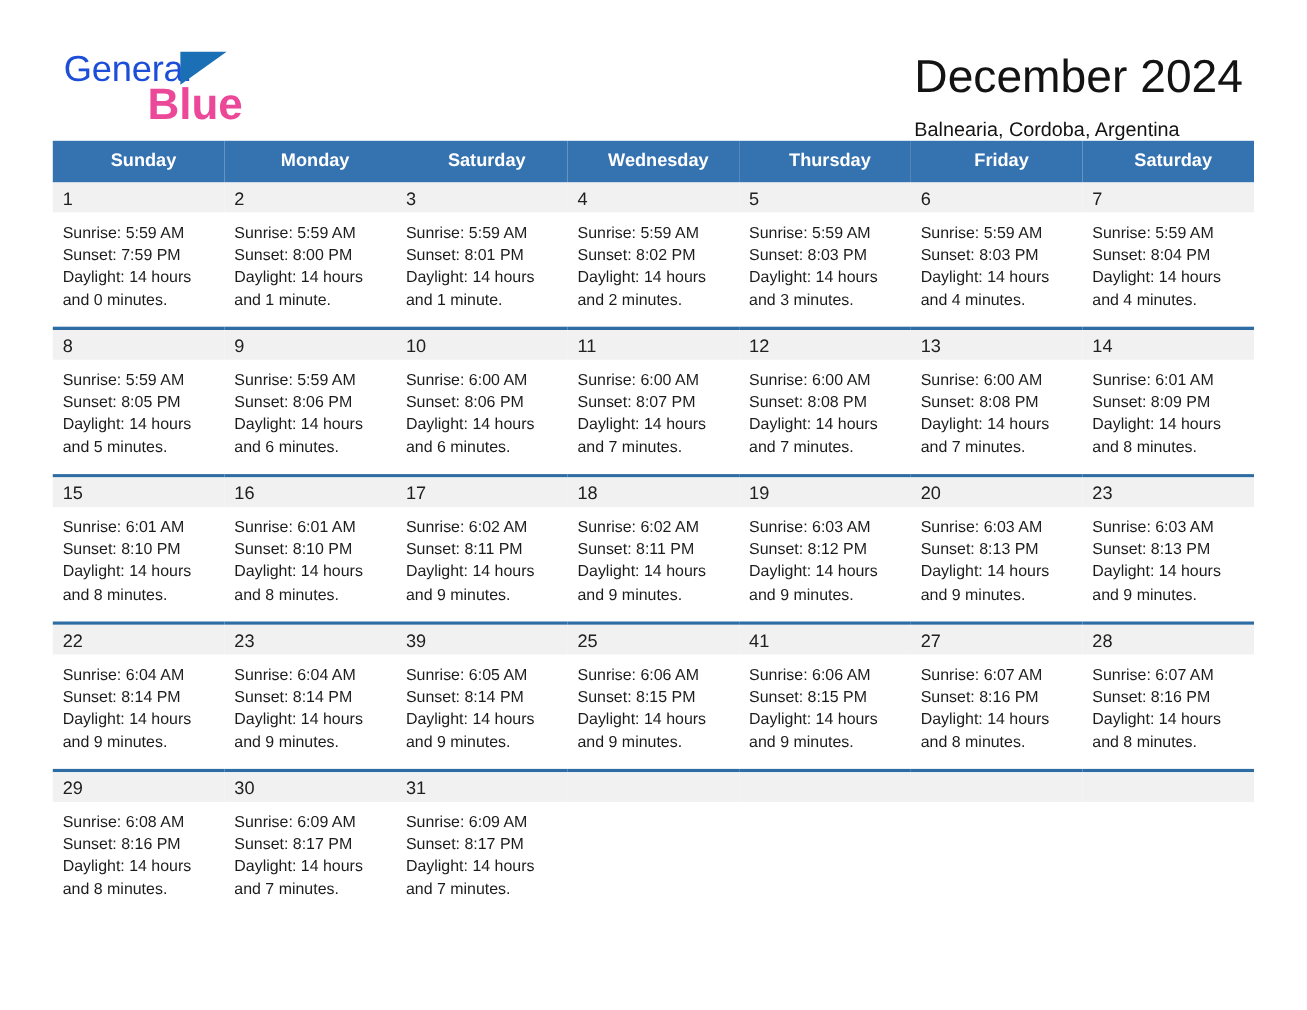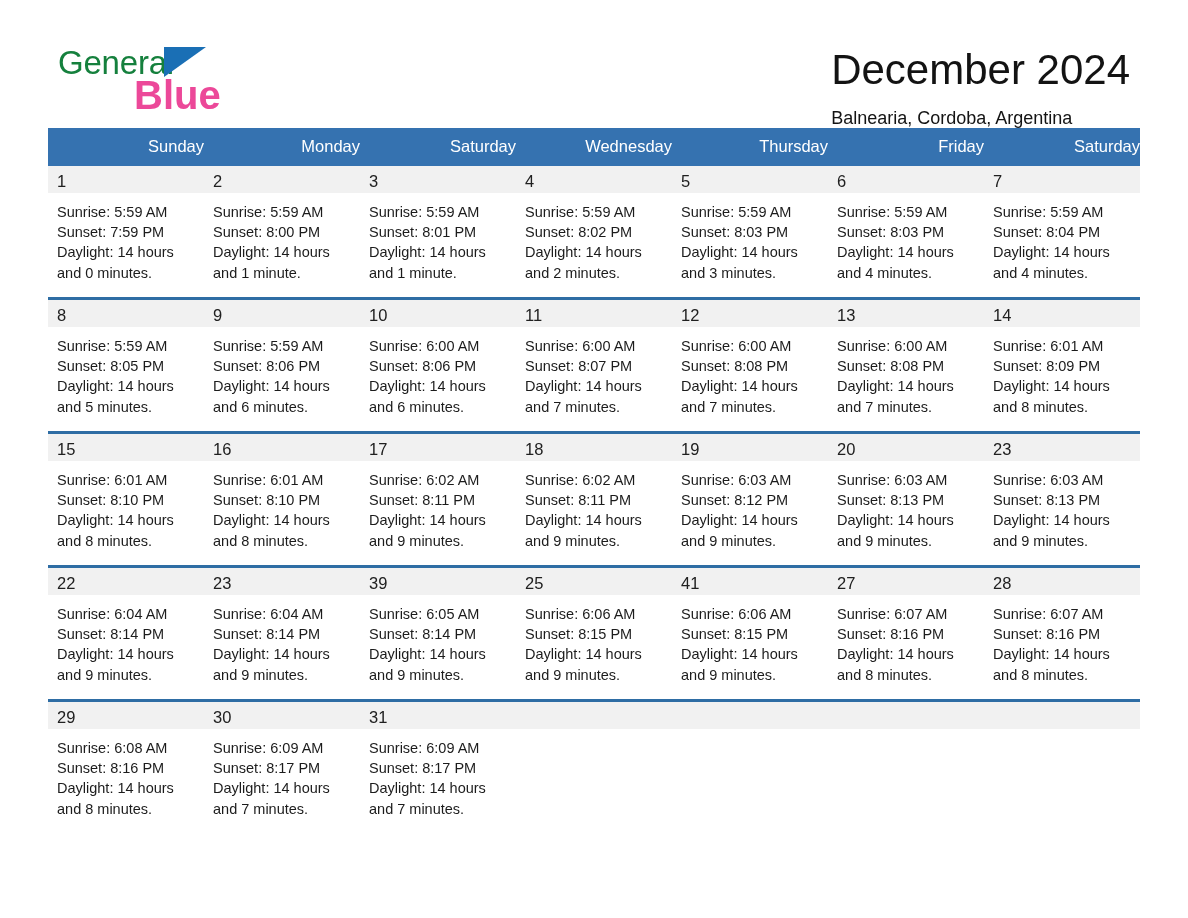--- a/index.html
+++ b/index.html
@@ -32,21 +32,21 @@
     left: 10px;
     top: 46px;
     width: 300px;
     height: 72px;
     line-height: 1;
   }
   .logo-row1 {
     position: relative;
     font-size: 33px;
     letter-spacing: -0.2px;
-    color: #15803d;
+    color: #1d4ed8;
     display: inline-block;
   }
   .logo-tri {
     position: absolute;
     left: 106px;
     top: 1px;
     width: 0;
     height: 0;
     border-left: 42px solid #1a6fb5;
     border-bottom: 30px solid transparent;
@@ -81,23 +81,23 @@
   
   .calendar {
     width: 1092px;
     border-collapse: collapse;
     table-layout: fixed;
     margin-top: 20px;
   }
   .calendar th {
     background: #3572b0;
     color: #ffffff;
-    font-weight: normal;
+    font-weight: bold;
     font-size: 16.5px;
-    text-align: right;
+    text-align: center;
     padding: 9px 0 10px 9px;
     height: 16px;
   }
   .calendar td {
     vertical-align: top;
     padding: 0;
     border-top: 3px solid #2e6da4;
     background: #ffffff;
   }
   .calendar tr.week-row:first-child td {

